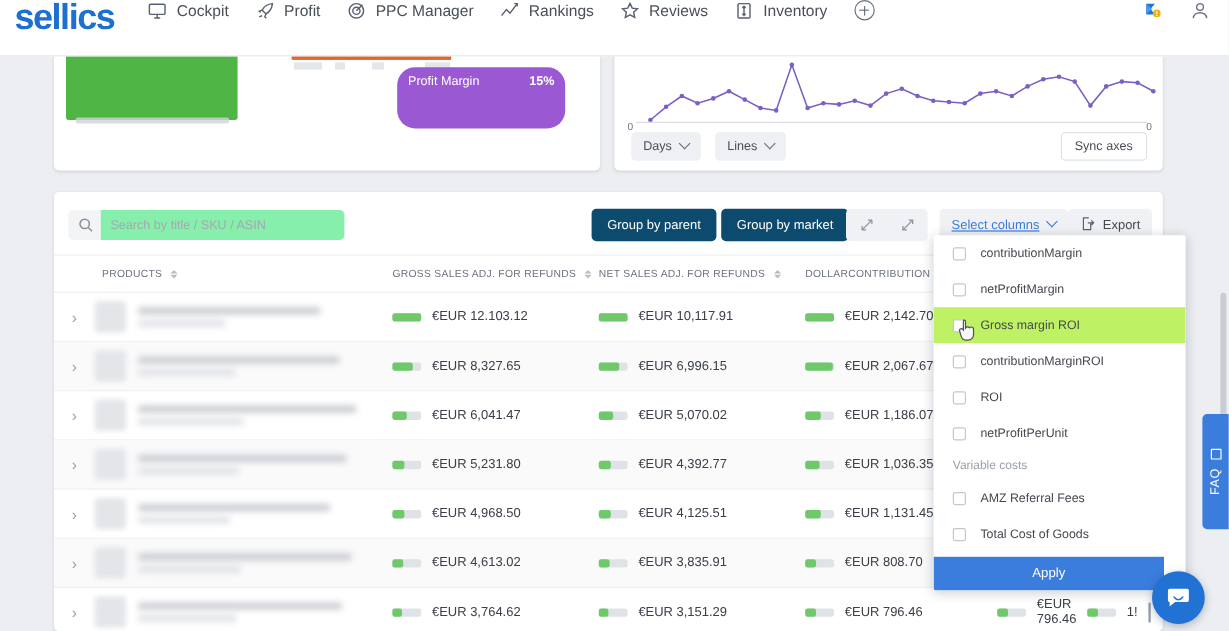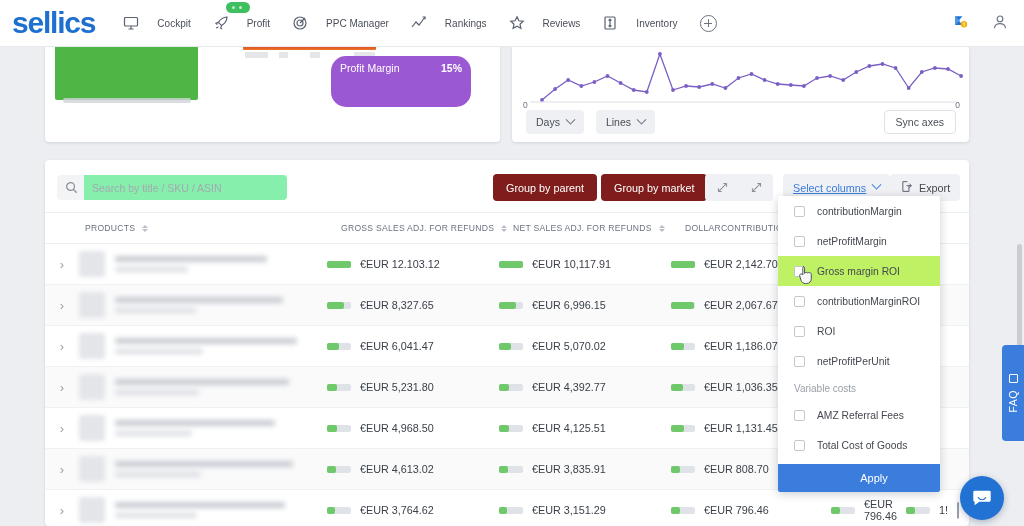--- a/index.html
+++ b/index.html
@@ -7,31 +7,31 @@
     width: 1024px; height: 526px;
     font-family: "Liberation Sans", sans-serif;
     background: #eceef1;
     overflow: hidden;
   }
   #app { position: relative; width: 1024px; height: 526px; }
 
   
   .navbar {
     position: absolute; left: 0; top: 0; width: 1024px; height: 47px;
-    background: #fff; display: flex; align-items: center;
+    background: #fff; display: flex; align-items: flex-start;
     border-bottom: 1px solid #e7e9ec; z-index: 30;
   }
   .logo {
     margin-left: 12px; font-size: 30px; font-weight: bold; color: #1d6fd0;
     letter-spacing: -1.2px; line-height: 1;
   }
   .nav-items { display: flex; align-items: center; margin-left: 28px; gap: 22px; }
   .nav-item {
-    position: relative; display: flex; align-items: center; gap: 18px;
-    font-size: 10px; color: #4a4f57; cursor: pointer; white-space: nowrap;
+    position: relative; display: flex; align-items: center; gap: 8px;
+    font-size: 13px; color: #4a4f57; cursor: pointer; white-space: nowrap;
   }
   .nav-ico { display: inline-block; width: 16px; height: 16px; color: #5a6170; }
   .nav-ico svg { display: block; width: 16px; height: 16px; }
   .nav-badge {
     position: absolute; top: -13px; left: 13px;
     background: #3fbf5f; border-radius: 7px;
     width: 24px; height: 11px;
   }
   .nav-badge i {
     position: absolute; top: 4px; width: 3px; height: 3px;
@@ -116,21 +116,21 @@
   }
   .search-box .mag { margin-left: 8px; color: #8b919b; display: flex; }
   .search-input {
     border: 0; outline: 0; background: #86efac; height: 25px; flex: 1;
     margin-left: 6px; padding-left: 8px; font-size: 10.5px; color: #44484f;
     font-family: "Liberation Sans", sans-serif; border-radius: 0 4px 4px 0;
   }
   .search-input::placeholder { color: #a4a9b2; }
   .btn-blue {
     position: absolute; top: 14px; height: 27px; padding: 0 13px;
-    background: #7f1d1d; color: #fff; border: 0; border-radius: 4px;
+    background: #0c4a6e; color: #fff; border: 0; border-radius: 4px;
     font-size: 10.8px; cursor: pointer; font-family: "Liberation Sans", sans-serif;
   }
   #btn-group-parent { left: 448px; }
   #btn-group-market { left: 556px; }
   .icon-group {
     position: absolute; left: 660px; top: 14px; width: 68px; height: 27px;
     background: #f0f1f4; border-radius: 4px; display: flex;
   }
   .icon-group div { flex: 1; display: flex; align-items: center; justify-content: center; cursor: pointer; }
   .select-columns {
@@ -146,21 +146,21 @@
     font-size: 10.8px; color: #44484f; cursor: pointer;
   }
 
   .thead {
     display: flex; align-items: center; height: 32px;
     border-top: 1px solid #edeef1; border-bottom: 1px solid #edeef1;
     background: #fff; font-size: 8.6px; color: #6b7280; letter-spacing: .25px;
   }
   .th { display: flex; align-items: center; gap: 7px; }
   .th.products { width: 282px; padding-left: 40px; }
-  .th.c1 { width: 172px; margin-left: 14px; }
+  .th.c1 { width: 172px; }
   .th.c2 { width: 172px; }
   .th.c3 { width: 160px; }
   .sorter { display: flex; flex-direction: column; gap: 1px; cursor: pointer; }
   .sorter i {
     width: 0; height: 0; border-left: 3px solid transparent; border-right: 3px solid transparent;
   }
   .sorter i.up { border-bottom: 3.5px solid #b9bec6; }
   .sorter i.dn { border-top: 3.5px solid #b9bec6; }
 
   .trow {
@@ -190,21 +190,21 @@
   .calc-ico {
     width: 15px; height: 17px; border: 1.3px solid #9aa0a8; border-radius: 2px;
     display: inline-block; position: relative; background: #f3f4f6;
   }
   .calc-ico::before {
     content: ""; position: absolute; left: 2px; top: 2px; right: 2px; height: 4px; background: #9aa0a8;
   }
 
   
   #columns-dropdown {
-    position: absolute; left: 778px; top: 196px; width: 162px; height: 296px;
+    position: absolute; left: 778px; top: 196px; width: 210px; height: 296px;
     background: #fff; box-shadow: 0 2px 10px rgba(20,30,50,.22);
     border-radius: 2px; z-index: 40; overflow: hidden;
   }
   .dd-item {
     display: flex; align-items: center; gap: 12px; height: 30px;
     padding-left: 16px; font-size: 10.3px; color: #44484f; cursor: pointer;
   }
   .dd-item.hover { background: #bef264; }
   .dd-cb {
     width: 11px; height: 11px; border: 1.2px solid #c3c7ce;

